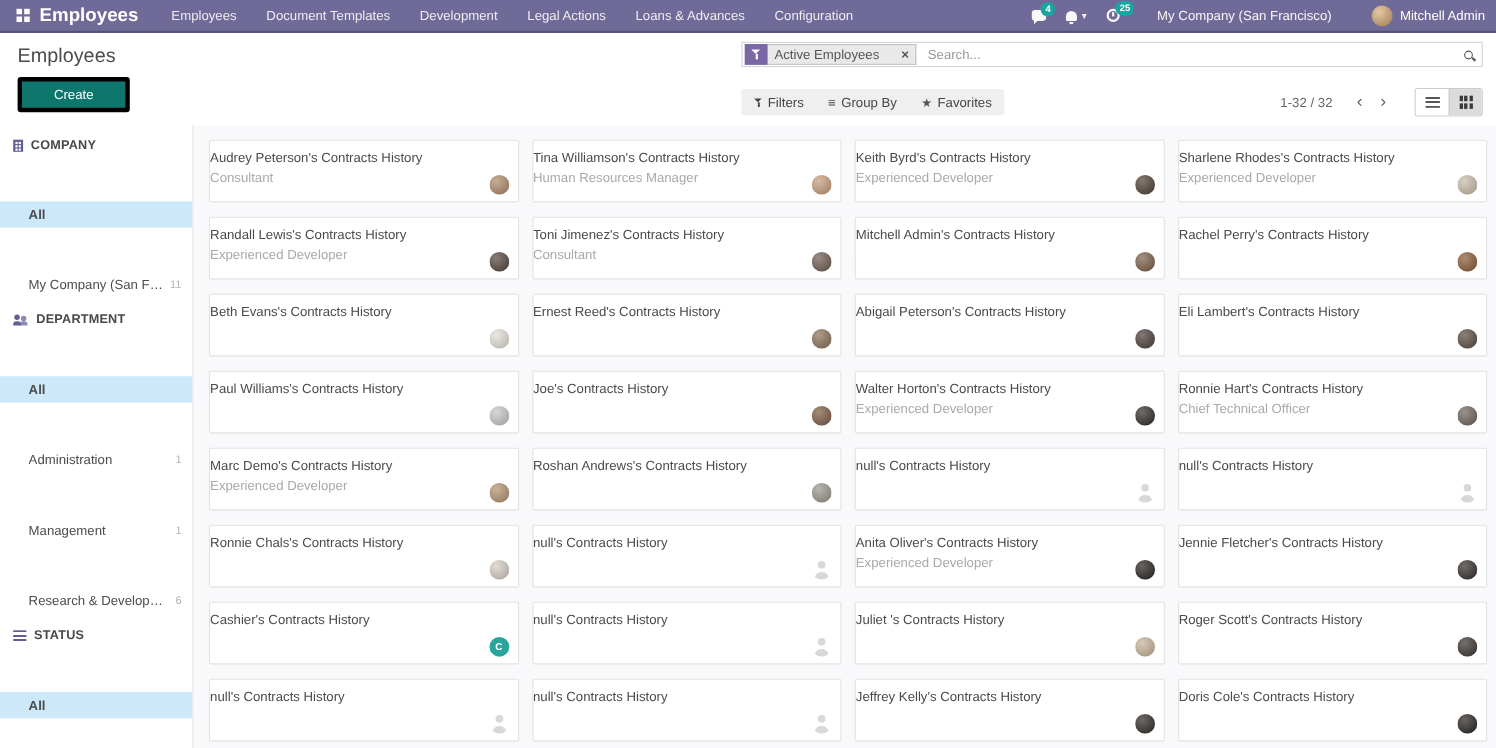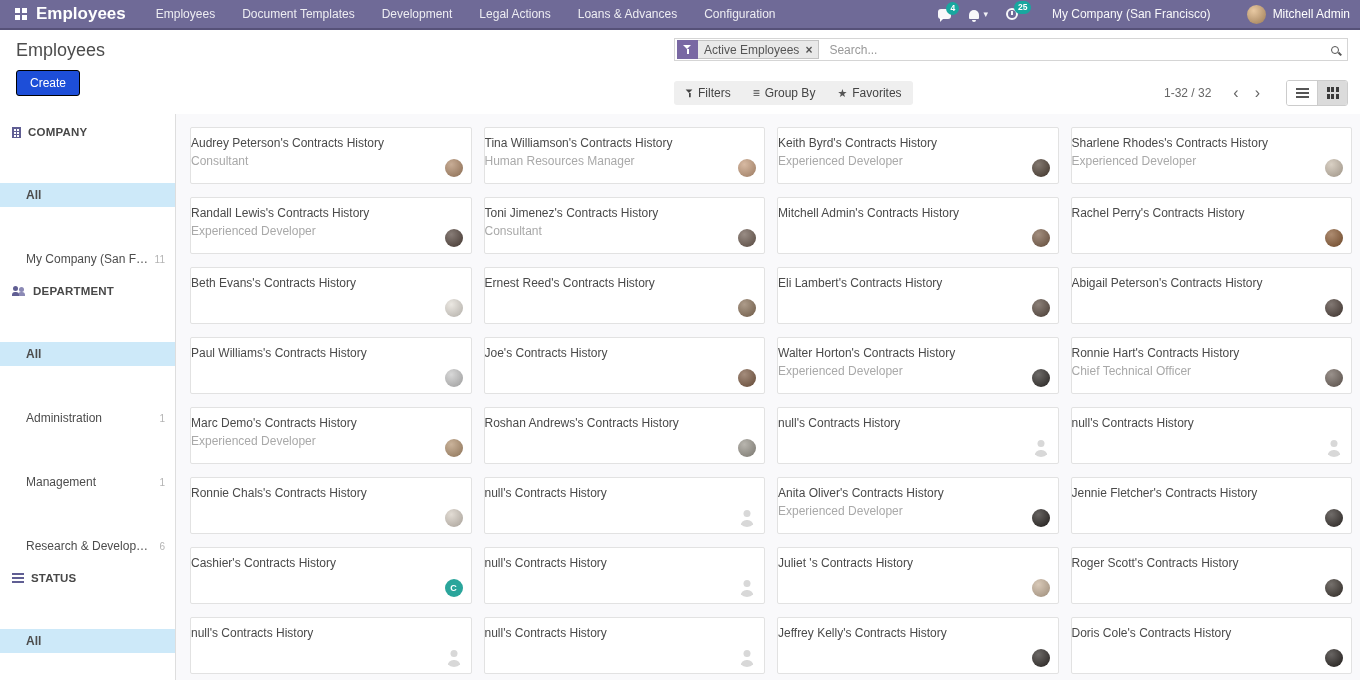--- a/index.html
+++ b/index.html
@@ -28,29 +28,29 @@
   .clock-icon { width:12px; height:12px; border:2px solid rgba(255,255,255,.95); border-radius:50%; position:relative; }
   .clock-icon::after { content:""; position:absolute; left:3px; top:1px; width:2px; height:4px; background:rgba(255,255,255,.95); }
   .tb-company { font-size:12px; color:rgba(255,255,255,.95); margin-left:34px; cursor:pointer; white-space:nowrap; }
   .tb-user { display:flex; align-items:center; margin-left:36px; cursor:pointer; }
   .tb-avatar { width:19px; height:19px; border-radius:50%; background:radial-gradient(circle at 35% 30%, #e8c9a2, #9b7a55); margin-right:7px; flex:none; }
   .tb-username { font-size:12px; color:#fff; white-space:nowrap; }
 
   
   .cpanel { display:flex; justify-content:space-between; padding:8px 12px 8px 16px; background:#fff; }
   .page-title { font-size:18px; color:#4c4c4c; margin:2px 0 9px 0; }
-  .create-btn { background:#1d4ed8; border:1px solid #000000; color:#fff; font-size:12px; padding:5px 13px; border-radius:3px; cursor:pointer; }
+  .create-btn { background:#0f766e; border:4px solid #000000; color:#fff; font-size:12px; padding:5px 29px; border-radius:3px; cursor:pointer; }
   .cp-right { width:674px; }
   .search-bar { display:flex; align-items:center; border:1px solid #d5d5d5; height:23px; padding:0 6px 0 2px; background:#fff; }
   .facet { display:flex; align-items:stretch; height:19px; margin-right:4px; flex:none; }
   .facet-icon { width:21px; background:#7968a3; display:flex; align-items:center; justify-content:center; color:#fff; }
   .funnel { position:relative; width:9px; height:9px; }
   .funnel::before { content:""; position:absolute; top:0; left:0; border-left:4.5px solid transparent; border-right:4.5px solid transparent; border-top:4px solid currentColor; }
   .funnel::after { content:""; position:absolute; top:3.5px; left:3.5px; width:2px; height:5px; background:currentColor; }
-  .facet-label { background:#e9e9e9; border:1px solid #c3c3c3; border-left:none; display:flex; align-items:center; padding:0 6px; font-size:12px; color:#555; gap:6px; }
+  .facet-label { background:#e9e9e9; border:1px solid #c3c3c3; border-left:none; display:flex; align-items:center; padding:0 6px; font-size:12px; color:#555; gap:20px; }
   .facet-x { font-weight:700; color:#555; font-size:12px; cursor:pointer; line-height:1; }
   .search-input { flex:1; border:none; outline:none; font-size:12px; color:#555; padding:0 6px; background:transparent; }
   .search-input::placeholder { color:#999; }
   .mag { width:8px; height:8px; border:1.5px solid #555; border-radius:50%; position:relative; margin-right:2px; cursor:pointer; flex:none; }
   .mag::after { content:""; position:absolute; width:4px; height:1.5px; background:#555; transform:rotate(45deg); right:-3.5px; bottom:-1.5px; }
   .cp-bottom { display:flex; align-items:center; justify-content:space-between; margin-top:19px; }
   .filter-group { display:flex; background:#efefef; border-radius:3px; }
   .fbtn { display:flex; align-items:center; gap:5px; padding:5px 11px; font-size:12px; color:#444; cursor:pointer; white-space:nowrap; }
   .fbtn .funnel { width:8px; height:8px; color:#444; transform:scale(.85); }
   .gb-glyph { font-size:12px; font-weight:700; color:#444; }
@@ -283,26 +283,26 @@
           </div>
           <div class="kcard">
             <div class="kcard-title">Beth Evans's Contracts History</div>
             <span class="avatar avatar-photo" style="background: radial-gradient(circle at 35% 30%, rgba(255, 255, 255, 0.3), rgba(0, 0, 0, 0.22)), rgb(227, 222, 214);"></span>
           </div>
           <div class="kcard">
             <div class="kcard-title">Ernest Reed's Contracts History</div>
             <span class="avatar avatar-photo" style="background: radial-gradient(circle at 35% 30%, rgba(255, 255, 255, 0.3), rgba(0, 0, 0, 0.22)), rgb(138, 113, 88);"></span>
           </div>
           <div class="kcard">
+            <div class="kcard-title">Abigail Peterson's Contracts History</div>
+            <span class="avatar avatar-photo" style="background: radial-gradient(circle at 35% 30%, rgba(255, 255, 255, 0.3), rgba(0, 0, 0, 0.22)), rgb(76, 62, 55);"></span>
+          </div>
+          <div class="kcard">
             <div class="kcard-title">Eli Lambert's Contracts History</div>
             <span class="avatar avatar-photo" style="background: radial-gradient(circle at 35% 30%, rgba(255, 255, 255, 0.3), rgba(0, 0, 0, 0.22)), rgb(90, 74, 63);"></span>
-          </div>
-          <div class="kcard">
-            <div class="kcard-title">Abigail Peterson's Contracts History</div>
-            <span class="avatar avatar-photo" style="background: radial-gradient(circle at 35% 30%, rgba(255, 255, 255, 0.3), rgba(0, 0, 0, 0.22)), rgb(76, 62, 55);"></span>
           </div>
           <div class="kcard">
             <div class="kcard-title">Paul Williams's Contracts History</div>
             <span class="avatar avatar-photo" style="background: radial-gradient(circle at 35% 30%, rgba(255, 255, 255, 0.3), rgba(0, 0, 0, 0.22)), rgb(199, 199, 199);"></span>
           </div>
           <div class="kcard">
             <div class="kcard-title">Joe's Contracts History</div>
             <span class="avatar avatar-photo" style="background: radial-gradient(circle at 35% 30%, rgba(255, 255, 255, 0.3), rgba(0, 0, 0, 0.22)), rgb(125, 91, 67);"></span>
           </div>
           <div class="kcard">

